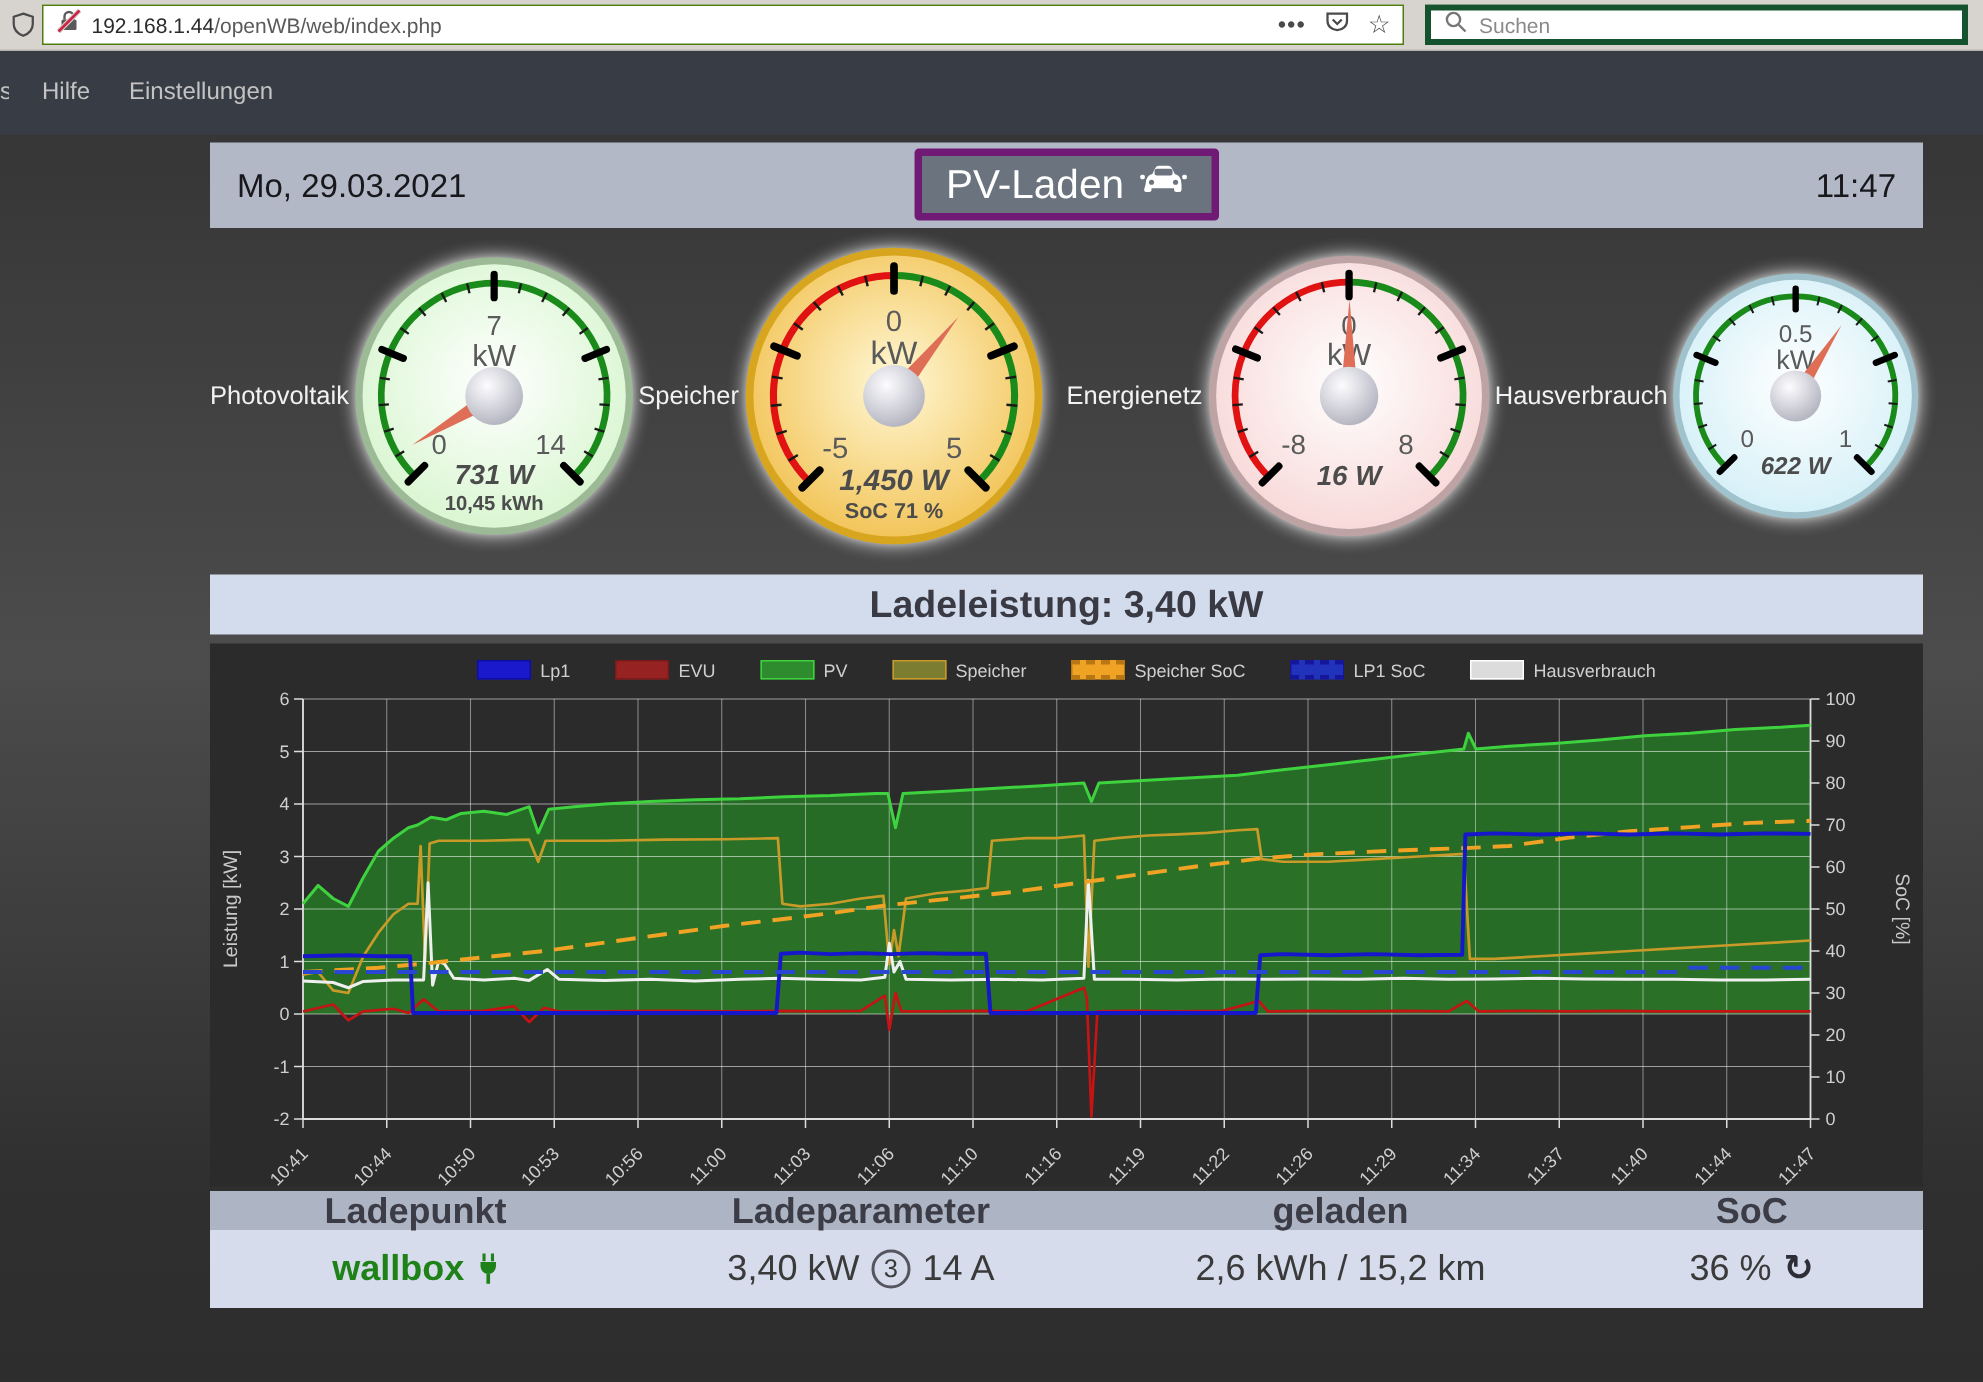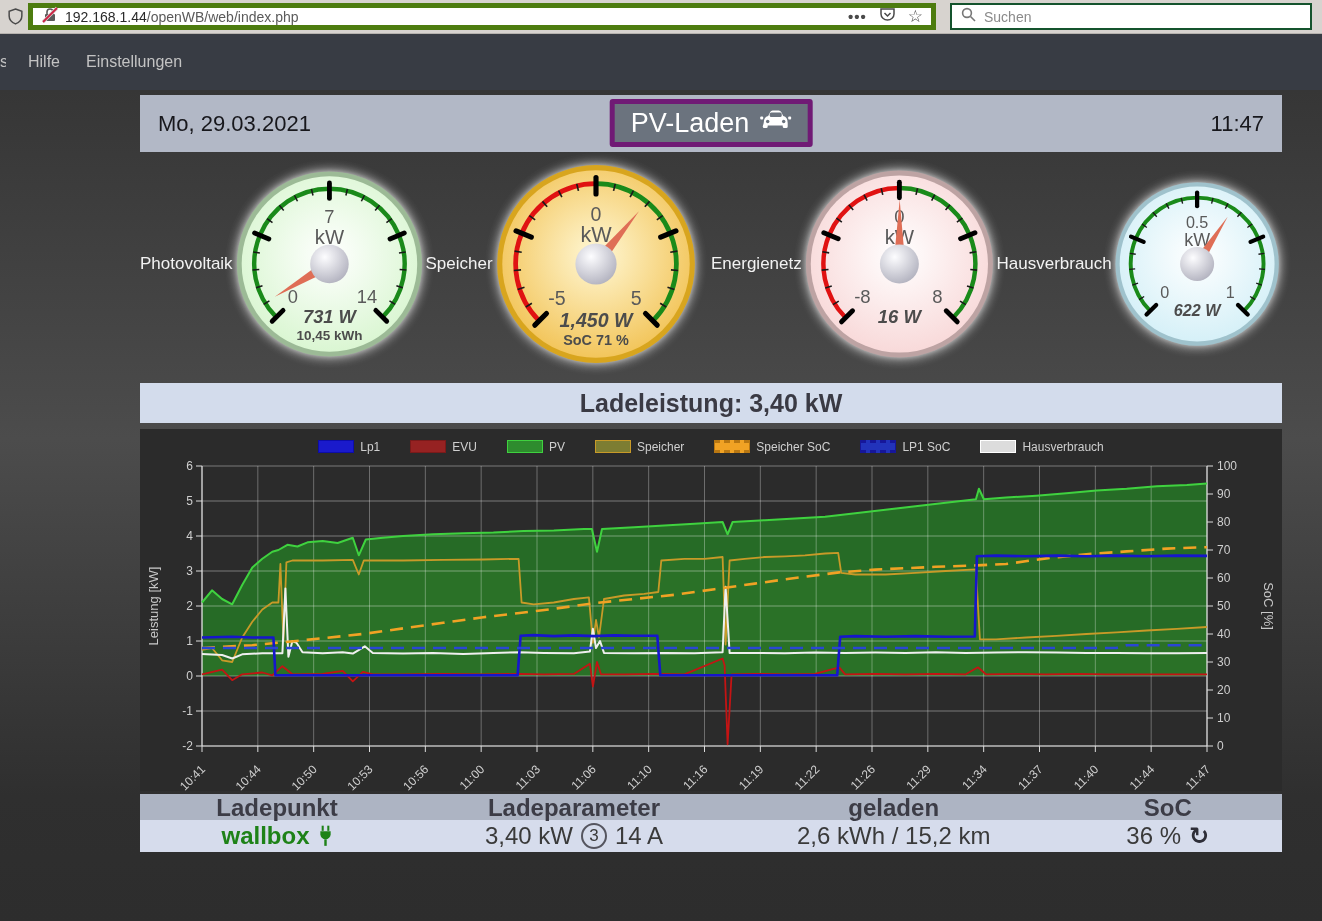--- a/index.html
+++ b/index.html
@@ -3,28 +3,28 @@
 <meta charset="utf-8">
 <style>
   * { margin:0; padding:0; box-sizing:border-box; }
   html,body { width:1322px; height:921px; overflow:hidden; }
   body { font-family:"Liberation Sans","DejaVu Sans",sans-serif; background:#303030; }
 
   
   .toolbar { height:34px; background:#d7d3cf; border-bottom:1px solid #b6b2ae;
              display:flex; align-items:center; padding:0 4px; }
   .tb-icon { width:22px; display:flex; justify-content:center; align-items:center; flex:none; }
-  .url-box { flex:none; width:908px; height:27px; background:#ffffff; border:5px solid #4d7c0f;
+  .url-box { flex:none; width:908px; height:27px; background:#ffffff; border:1px solid #4d7c0f;
              display:flex; align-items:center; padding:0 8px; margin-left:2px; }
   .url-text { font-size:14px; color:#2a2a2a; margin-left:6px; flex:1 1 auto; white-space:nowrap; overflow:hidden; }
   .url-text .path { color:#5a5a5a; }
   .url-actions { display:flex; align-items:center; gap:12px; color:#5a5a5a; }
   .dots { font-size:15px; letter-spacing:1px; color:#4a4a4a; font-weight:bold; }
   .star { font-size:17px; color:#4a4a4a; }
-  .search-box { flex:none; width:362px; height:27px; background:#ffffff; border:2px solid #14532d;
+  .search-box { flex:none; width:362px; height:27px; background:#ffffff; border:4px solid #14532d;
                 display:flex; align-items:center; padding:0 9px; margin-left:14px; }
   .search-placeholder { color:#8a8a8a; font-size:14px; margin-left:8px; }
 
   
   .menubar { height:56px; background:#383c44; display:flex; align-items:center; color:#c3c3c3; font-size:16px; }
   .menu-frag { width:6px; overflow:hidden; display:inline-block; margin-right:8px; color:#c3c3c3; }
   .menu-item { margin-left:14px; cursor:default; }
   .menu-item + .menu-item { margin-left:26px; }
 
   
@@ -49,21 +49,21 @@
 
   .chart-module { margin-top:6px; height:362px; background:#2b2b2b; position:relative; }
   .legend { height:28px; display:flex; align-items:center; justify-content:center; gap:30px; padding-top:7px; }
   .legend-item { display:flex; align-items:center; gap:6px; color:#cfcfcf; font-size:12px; }
   .legend-swatch { width:36px; height:13px; }
   .chart-module svg.chart { position:absolute; left:0; top:28px; }
 
   .ltable { margin-top:3px; }
   .ltable-head { height:26px; background:#adb4c3; display:grid; grid-template-columns:24% 28% 28% 20%;
                  align-items:center; color:#3c3c46; font-size:24px; font-weight:bold; }
-  .ltable-row  { height:32px; background:#d6dcec; display:grid; grid-template-columns:24% 28% 28% 20%;
+  .ltable-row  { height:52px; background:#d6dcec; display:grid; grid-template-columns:24% 28% 28% 20%;
                  align-items:center; color:#3a3a3a; font-size:24px; }
   .cell { text-align:center; display:flex; justify-content:center; align-items:center; gap:8px; }
   .wallbox { color:#1e8218; font-weight:bold; }
   .circle3 { display:inline-flex; width:26px; height:26px; border:2px solid #55555f; border-radius:50%;
              align-items:center; justify-content:center; font-size:17px; color:#3a3a3a; }
   .refresh { font-size:24px; font-weight:bold; color:#2e2e38; line-height:1; }
 </style>
 </head>
 <body>
 

